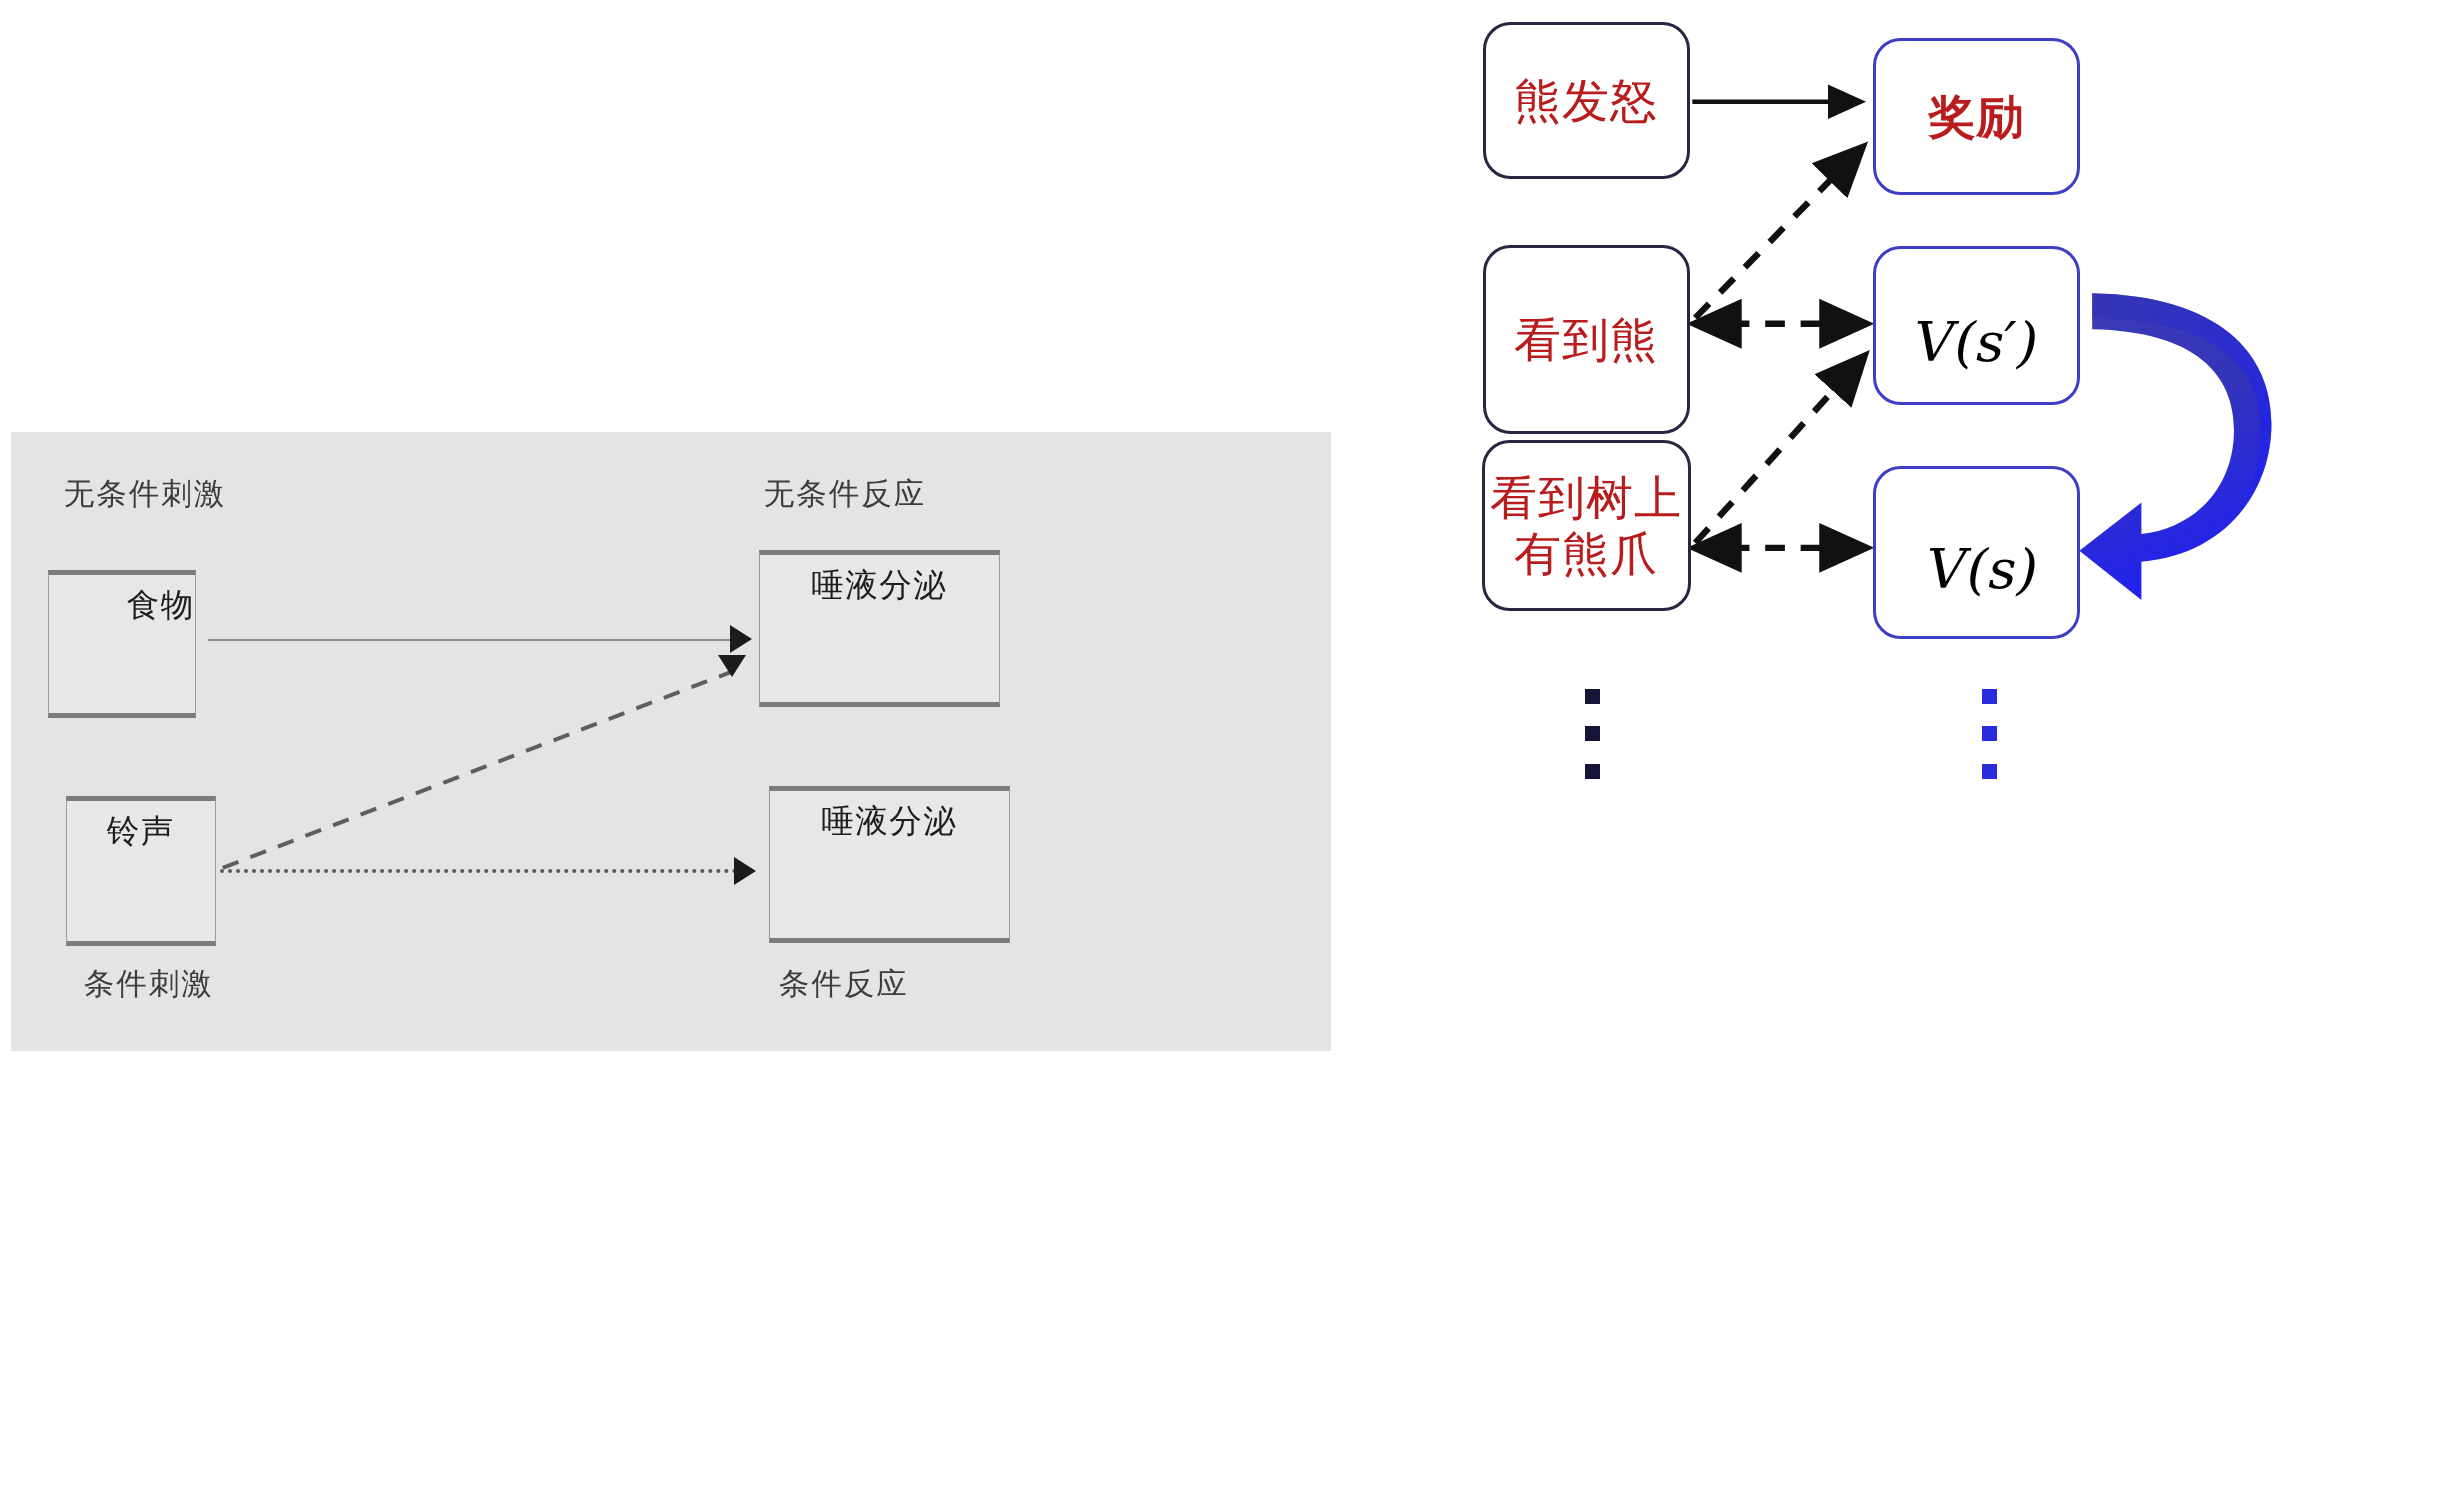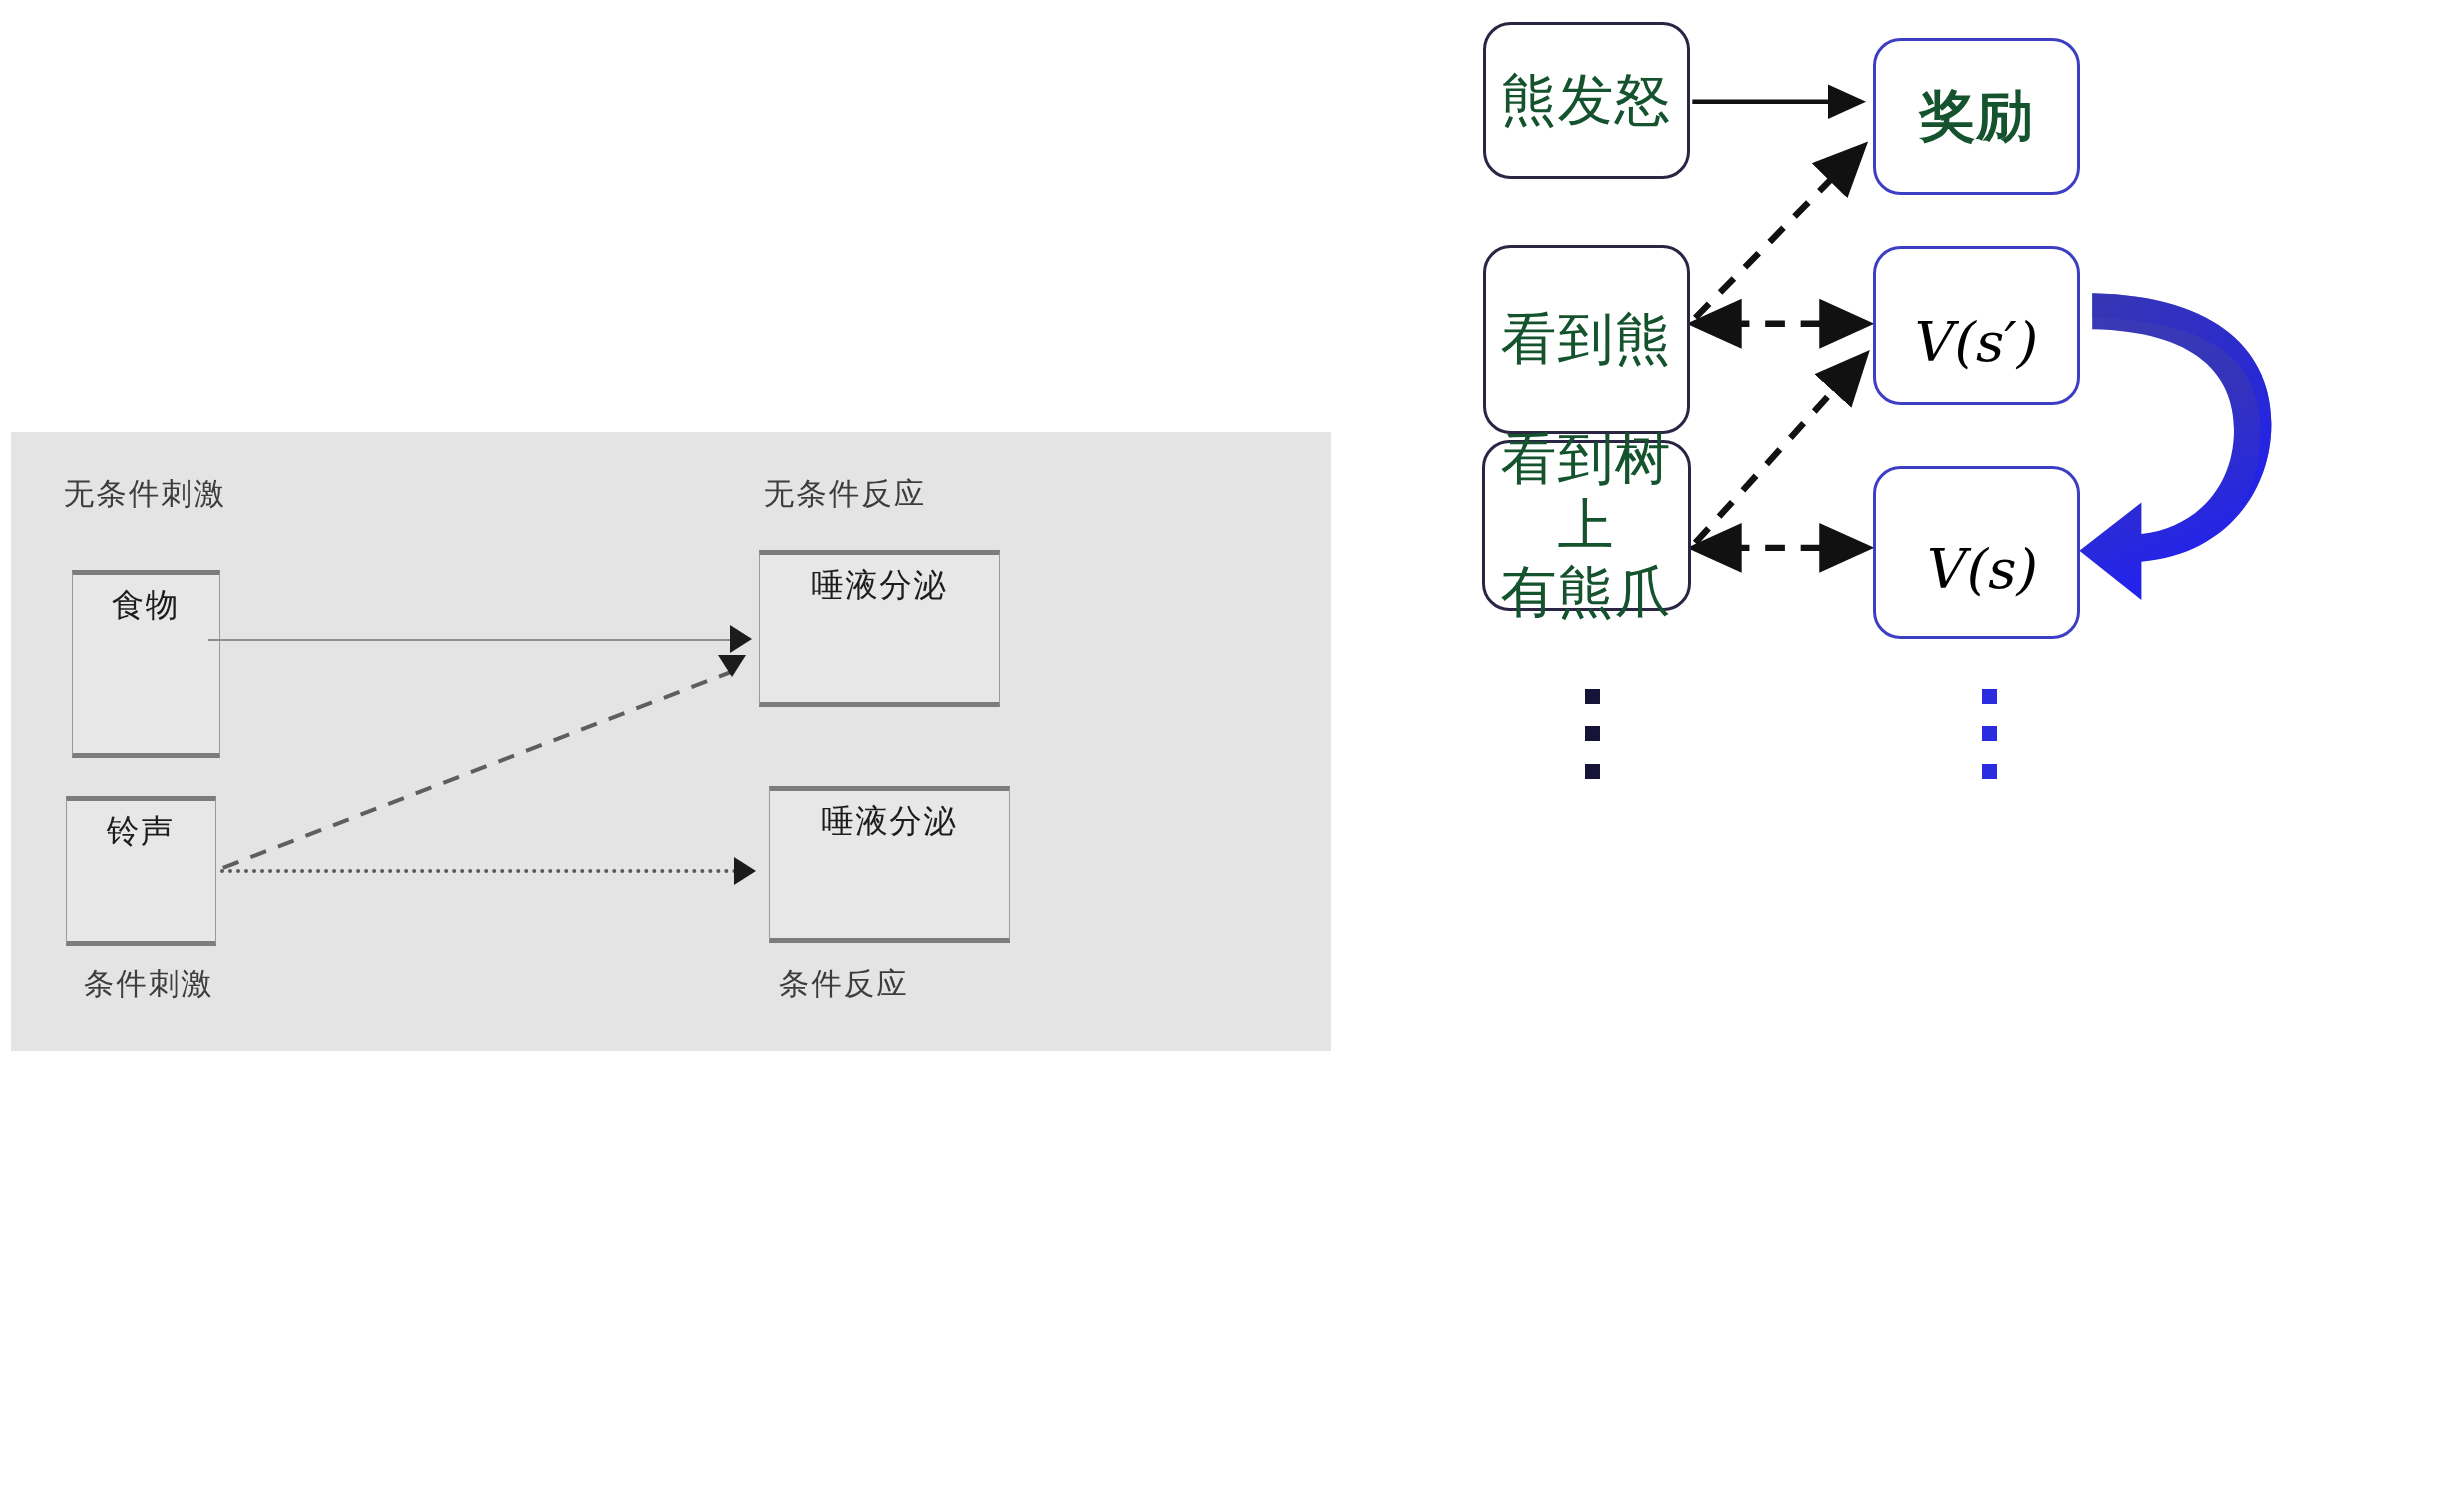--- a/index.html
+++ b/index.html
@@ -28,21 +28,21 @@
     position:absolute;background:#e7e7e7;
     border-left:1.5px solid #9a9a9a;border-right:1.5px solid #9a9a9a;
     border-top:5.4px solid #7c7c7c;border-bottom:5.4px solid #7c7c7c;
     box-sizing:border-box;
     display:flex;align-items:flex-start;justify-content:center;
   }
   .cc-box span{
     color:#1d1d1d;font-size:32.5px;letter-spacing:1.5px;white-space:nowrap;
     margin-top:8.9px;
   }
-  #cc-box-food     {left:61px; top:138px; width:148px;height:188px;}
+  #cc-box-food     {left:37px; top:138px; width:148px;height:148px;justify-content:flex-end;}
   #cc-box-bell     {left:55px;top:364px; width:150px;height:150px;}
   #cc-box-saliva-1 {left:748px;top:118px;width:241px;height:157px;}
   #cc-box-saliva-2 {left:758px;top:354px;width:241px;height:157px;}
   .cc-line-solid{
     position:absolute;height:2px;background:#8d8d8d;
   }
   .cc-dash-thin{
     position:absolute;height:0;
     border-top:3px dashed #7f7f7f;
   }
@@ -62,21 +62,21 @@
 
   .rl-node{
     position:absolute;background:#ffffff;border-radius:27.6px;
     box-sizing:border-box;display:flex;align-items:center;justify-content:center;
     text-align:center;
   }
   .rl-node.dark  {border:3.4px solid #2b2544;}
   .rl-node.blue  {border:3.4px solid #3e3ec4;}
 
   .rl-node .cn{
-    color:#14532d;font-size:56px;line-height:1.18;letter-spacing:1px;
+    color:#b91c1c;font-size:47px;line-height:1.18;letter-spacing:1px;
     font-family:"DejaVu Sans","Liberation Sans",sans-serif;white-space:pre-line;
   }
   .rl-node .cn.bold{font-weight:700;}
   .rl-node .math{
     color:#000000;font-size:55px;font-style:italic;
     font-family:"DejaVu Serif","Liberation Serif",serif;
     margin-top:32px;
   }
 
   #node-bear-angry {left:29.5px; top:22px;  width:207px;height:157px;}

